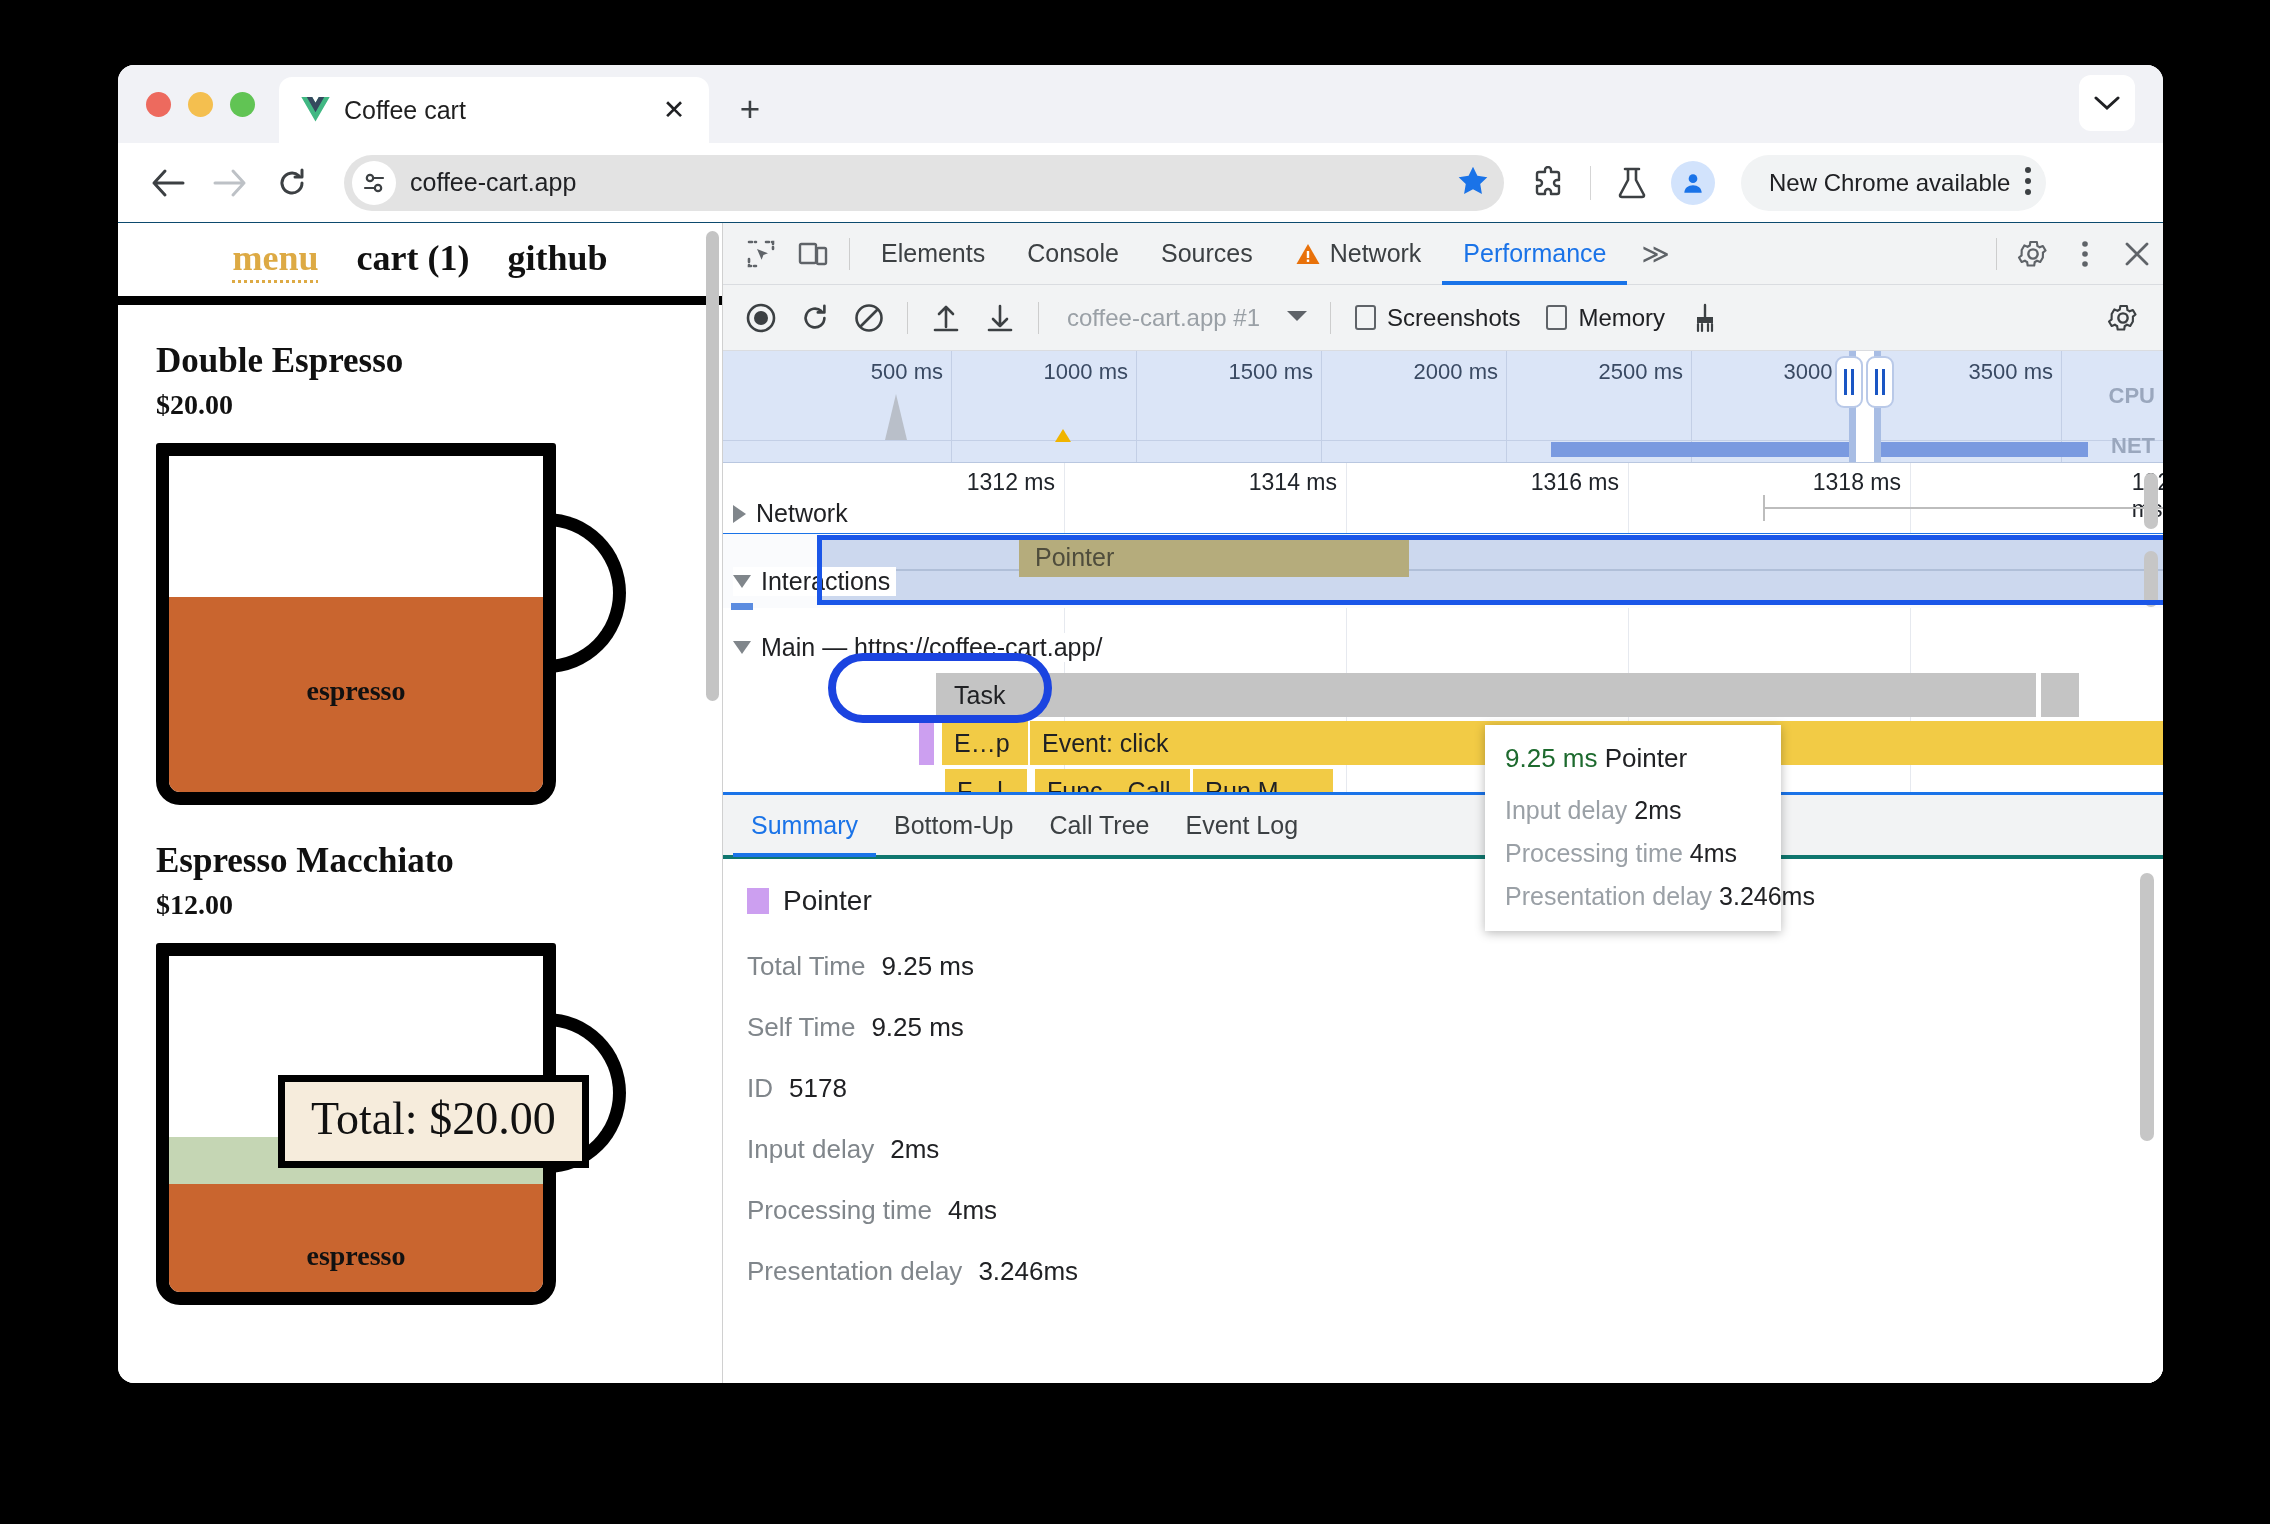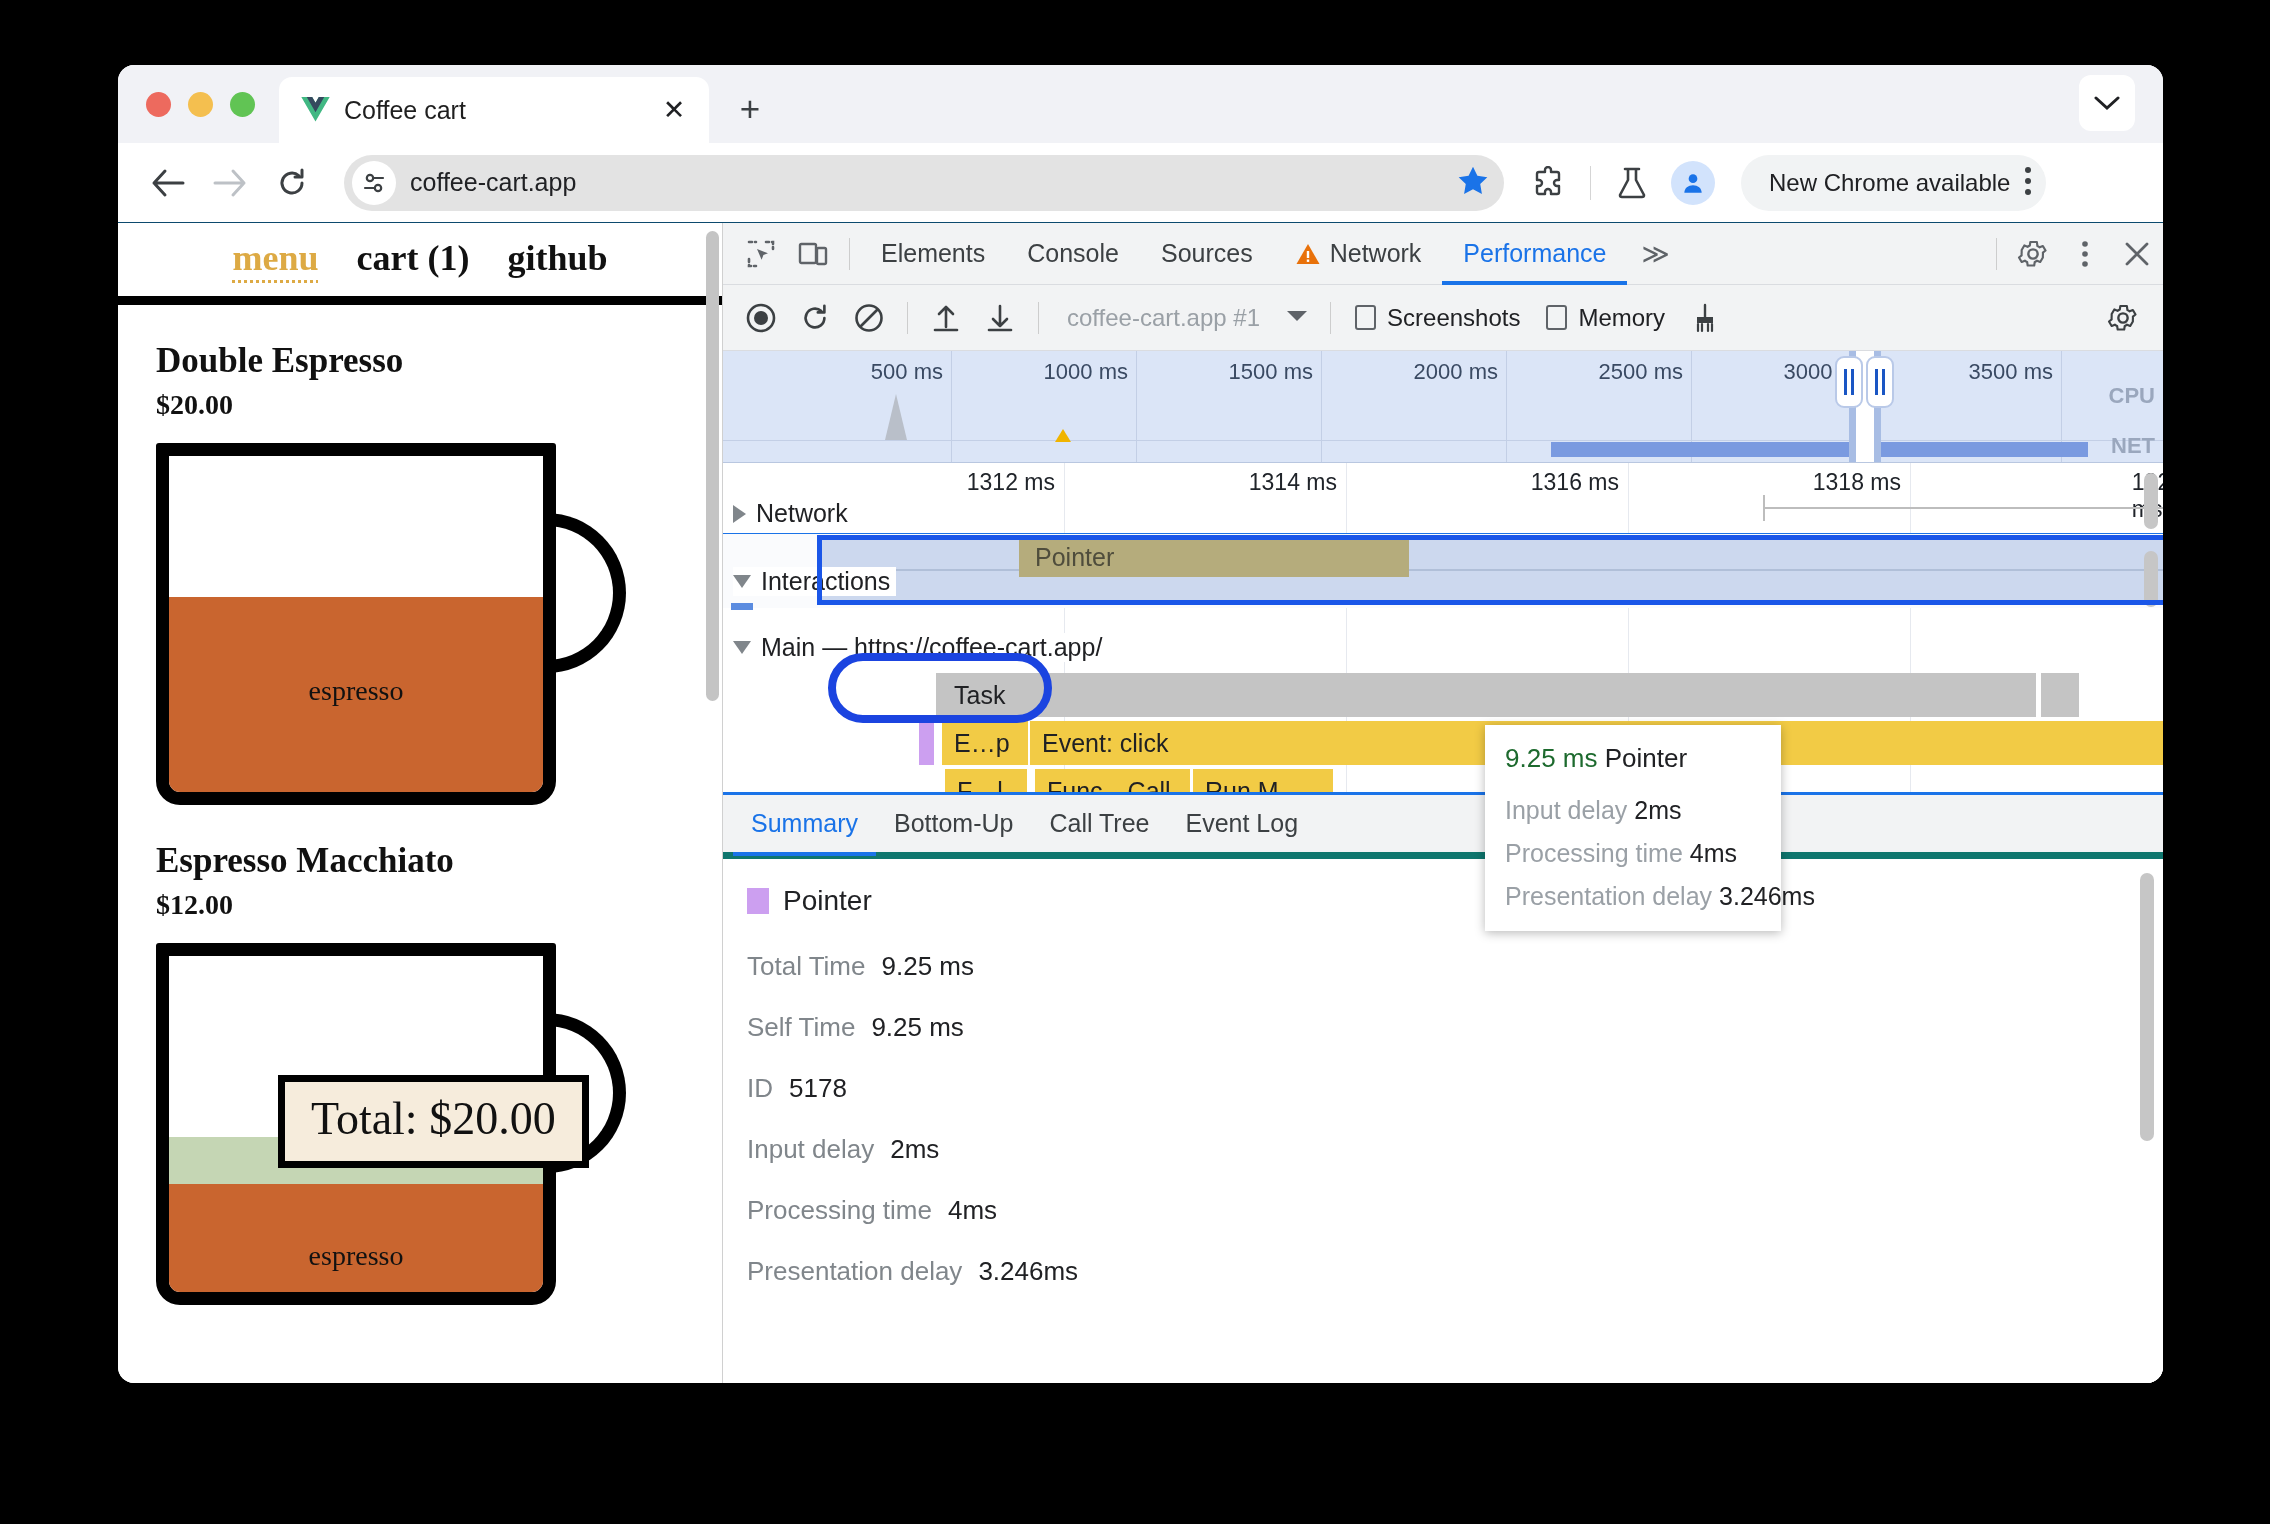--- a/index.html
+++ b/index.html
@@ -199,21 +199,21 @@
     border-radius: 0 80px 80px 0;
     z-index: 1;
   }
   .liquid {
     position: absolute; left: 0; right: 0; bottom: 0;
   }
   .liquid-label {
     position: absolute; left: 0; right: 0;
     text-align: center;
     font-family: "Liberation Serif", serif;
-    font-size: 28px; color: #111;
+    font-size: 28px; color: #111; font-weight: bold;
   }
   #total-tooltip {
     position: absolute;
     left: 160px; top: 852px;
     background: #f6ecdc;
     border: 7px solid #000;
     padding: 10px 26px 16px 26px;
     z-index: 20;
   }
   #total-tooltip-text {
@@ -499,21 +499,21 @@
     margin-top: 14px; white-space: nowrap;
   }
   .fl-tip-row b { color: #202124; font-weight: normal; }
 
   
   #dt-detail-tabs {
     height: 64px;
     background: #f2f3f4;
     display: flex; align-items: center;
     padding-left: 10px;
-    border-bottom: 7px solid #0f766e;
+    border-bottom: 4px solid #0f766e;
     flex: 0 0 auto;
   }
   .detail-tab {
     height: 64px; padding: 0 18px;
     display: flex; align-items: center;
     font-size: 25px; color: #3c4043; white-space: nowrap;
   }
   .detail-tab.selected { color: #1a73e8; box-shadow: inset 0 -4px 0 #1a73e8; }
 
   #dt-summary {

